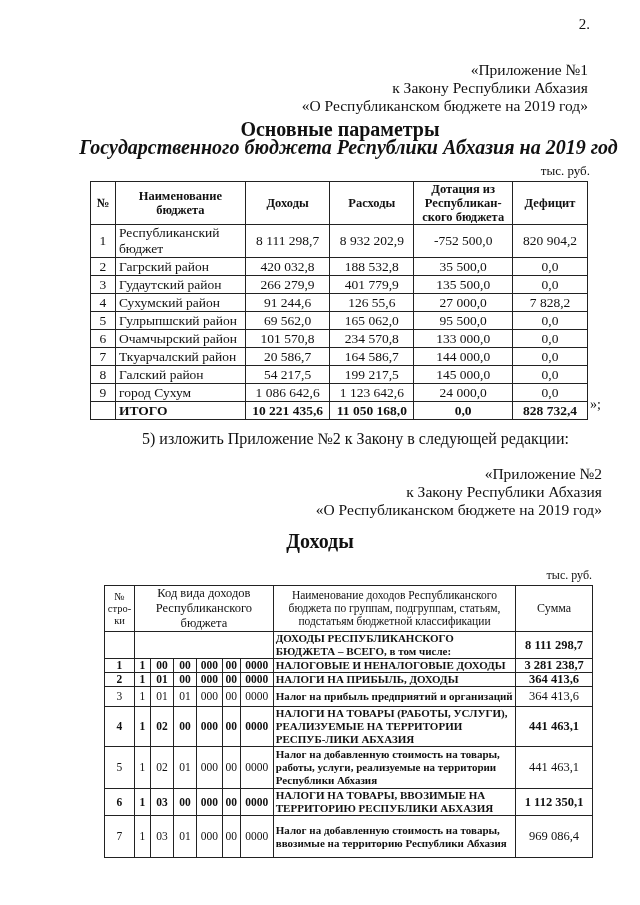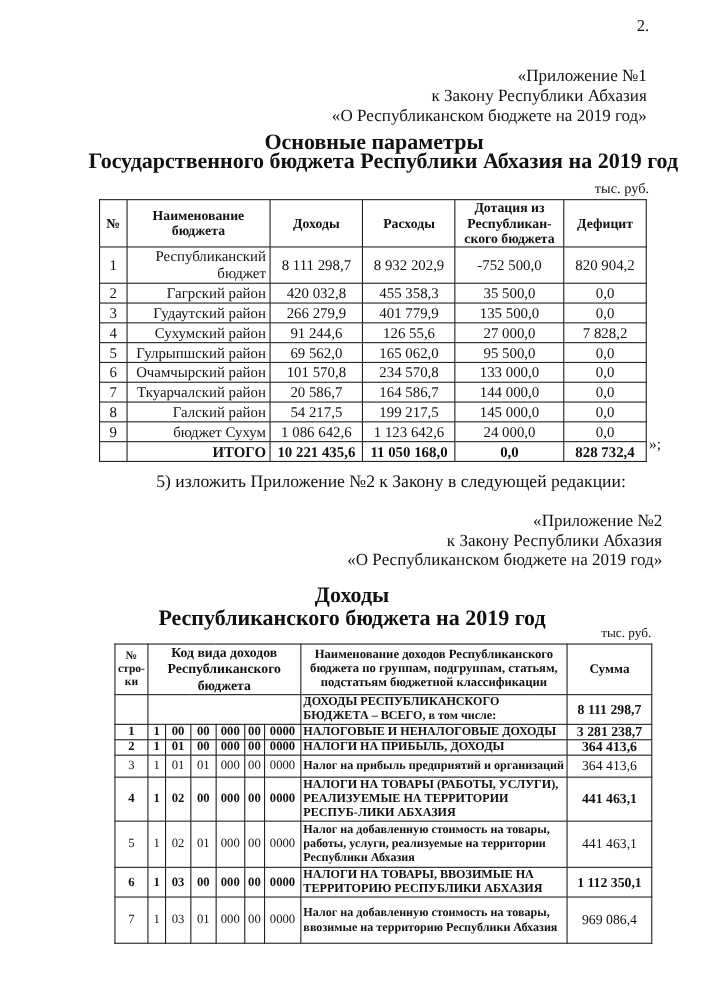--- a/index.html
+++ b/index.html
@@ -10,43 +10,43 @@
   }
   .abs { position: absolute; }
   .page-num { top: 16px; right: 50px; font-size: 15px; }
   .annex { right: 52px; text-align: right; font-size: 15.5px; line-height: 18px; }
   .annex1 { top: 61px; }
   .annex2 { top: 465px; right: 38px; }
   .title { left: 0; width: 640px; text-align: center; font-weight: bold; font-size: 20px; line-height: 18px; }
   .title1 { top: 120px; }
   .title2 { top: 532px; }
   .t1l1 { padding-left: 40px; display: block; }
-  .t1l2 { display: block; padding-left: 57px; }
+  .t1l2 { display: block; padding-left: 57px; font-style: italic; }
   .unit { font-size: 13px; }
   .unit1 { top: 163px; right: 50px; }
   .unit2 { top: 568px; right: 48px; font-size: 12px; }
   .instr { top: 430px; left: 142px; font-size: 16px; }
 
   table { border-collapse: collapse; position: absolute; }
   td, th { border: 1px solid #222; padding: 0 3px; }
 
   
   #t1 { left: 90px; top: 181px; width: 498px; font-size: 13.5px; }
   #t1 th { font-weight: bold; font-size: 12.5px; line-height: 14px; height: 42px; text-align: center; }
   #t1 td { height: 17px; line-height: 16px; text-align: center; }
-  #t1 td.name { text-align: right; }
+  #t1 td.name { text-align: left; }
   #t1 tr.tall td { height: 32px; }
   #t1 tr.total td { font-weight: bold; }
   #t1 col.c0 { width: 25px; } #t1 col.c1 { width: 130px; } #t1 col.c2 { width: 85px; }
   #t1 col.c3 { width: 84px; } #t1 col.c4 { width: 99px; } #t1 col.c5 { width: 75px; }
   .tail { top: 397px; left: 590px; font-size: 14px; }
 
   
   #t2 { left: 104px; top: 585px; width: 489px; font-size: 11.5px; }
-  #t2 th { font-weight: bold; font-size: 11.5px; line-height: 13px; height: 39px; text-align: center; padding: 0 2px; }
+  #t2 th { font-weight: normal; font-size: 11.5px; line-height: 13px; height: 39px; text-align: center; padding: 0 2px; }
   #t2 td { text-align: center; line-height: 13px; padding: 0 2px; }
   #t2 td.nm { text-align: left; font-size: 11px; font-weight: bold; }
   #t2 td.sum { font-size: 12.5px; }
   #t2 tr.b td { font-weight: bold; }
   #t2 tr.h14 td { height: 13px; }
   #t2 tr.h20 td { height: 19px; }
   #t2 tr.h25 td { height: 24px; }
   #t2 tr.h27 td { height: 26px; }
   #t2 tr.h39 td { height: 38px; }
   #t2 tr.h42 td { height: 41px; }
@@ -98,21 +98,21 @@
         <td class="name">Республиканский бюджет</td>
         <td>8 111 298,7</td>
         <td>8  932 202,9</td>
         <td>-752 500,0</td>
         <td>820 904,2</td>
       </tr>
       <tr>
         <td>2</td>
         <td class="name">Гагрский район</td>
         <td>420 032,8</td>
-        <td>455 358,3</td>
+        <td>188 532,8</td>
         <td>35 500,0</td>
         <td>0,0</td>
       </tr>
       <tr>
         <td>3</td>
         <td class="name">Гудаутский район</td>
         <td>266 279,9</td>
         <td>401 779,9</td>
         <td>135 500,0</td>
         <td>0,0</td>
@@ -152,21 +152,21 @@
       <tr>
         <td>8</td>
         <td class="name">Галский район</td>
         <td>54 217,5</td>
         <td>199 217,5</td>
         <td>145 000,0</td>
         <td>0,0</td>
       </tr>
       <tr>
         <td>9</td>
-        <td class="name">бюджет Сухум</td>
+        <td class="name">город Сухум</td>
         <td>1 086 642,6</td>
         <td>1 123 642,6</td>
         <td>24 000,0</td>
         <td>0,0</td>
       </tr>
       <tr class="total">
         <td></td>
         <td class="name">ИТОГО</td>
         <td>10 221 435,6</td>
         <td>11 050 168,0</td>
@@ -181,21 +181,20 @@
 <div class="abs instr">5) изложить Приложение №2 к Закону в следующей редакции:</div>
 
 <div class="abs annex annex2">
   <div>«Приложение №2</div>
   <div>к Закону Республики Абхазия</div>
   <div>«О Республиканском бюджете на 2019 год»</div>
 </div>
 
 <div class="abs title title2">
   <div style="margin-bottom:3px;">Доходы</div>
-  <div>Республиканского бюджета на 2019 год</div>
 </div>
 
 <div class="abs unit unit2">тыс. руб.</div>
 
 <table id="t2">
   <colgroup>
       <col class="k0">
       <col class="k1">
       <col class="k2">
       <col class="k3">

